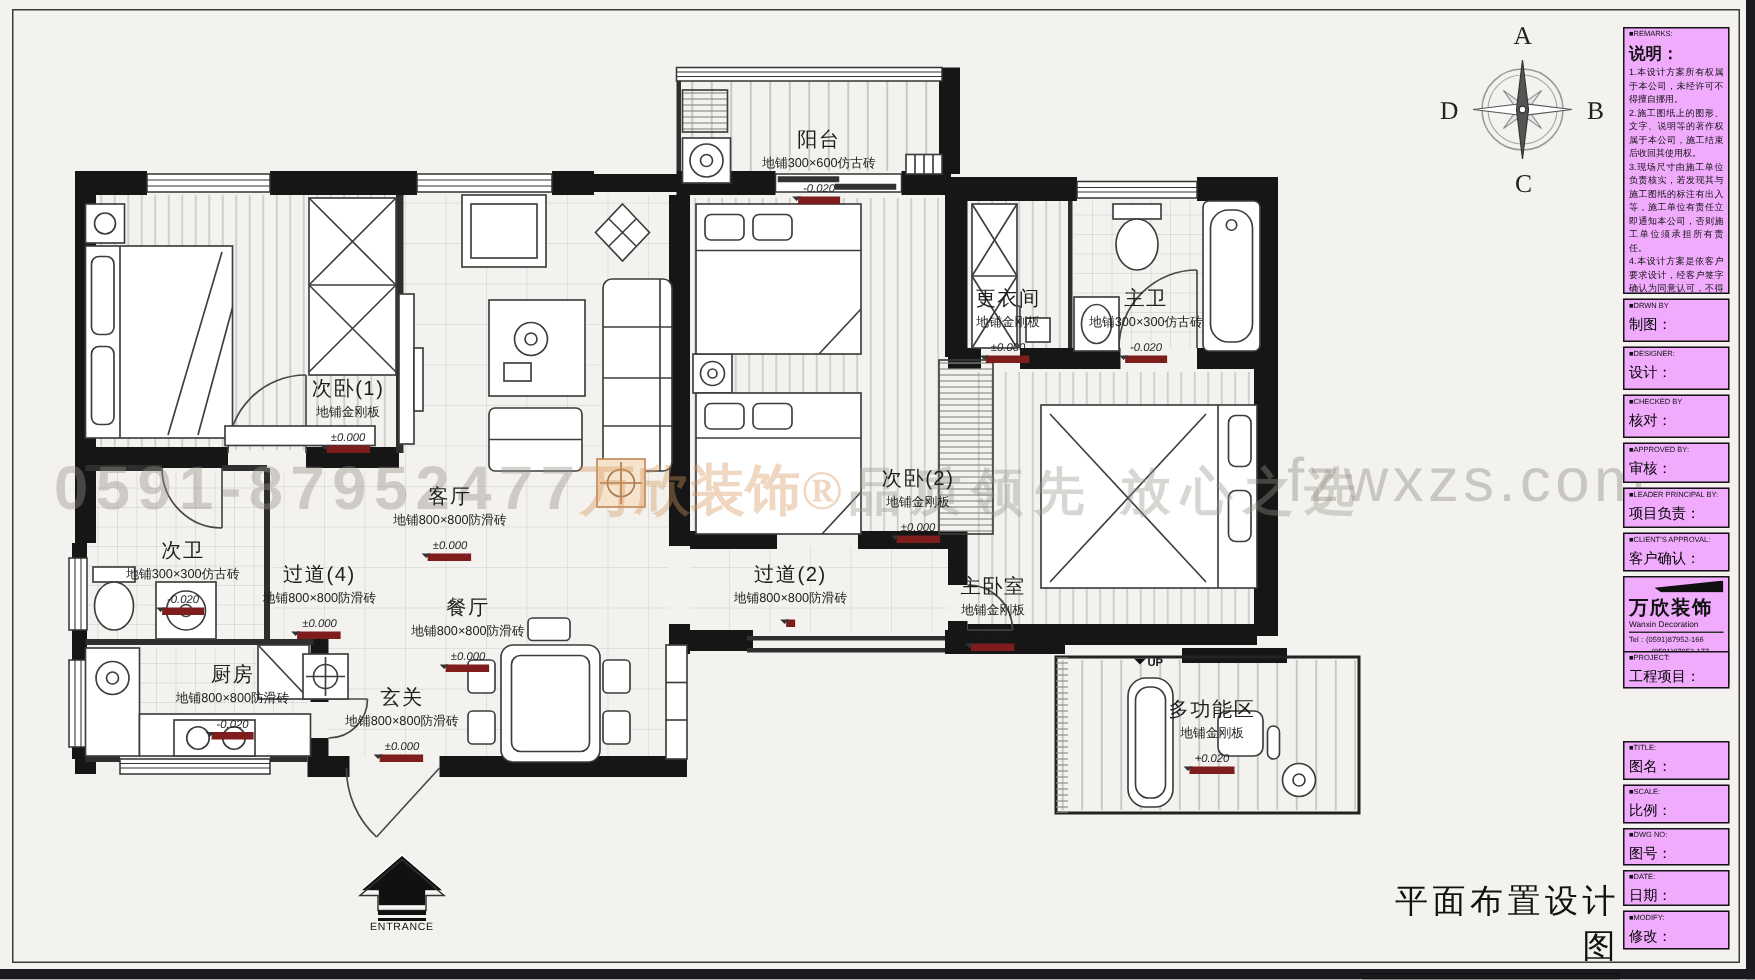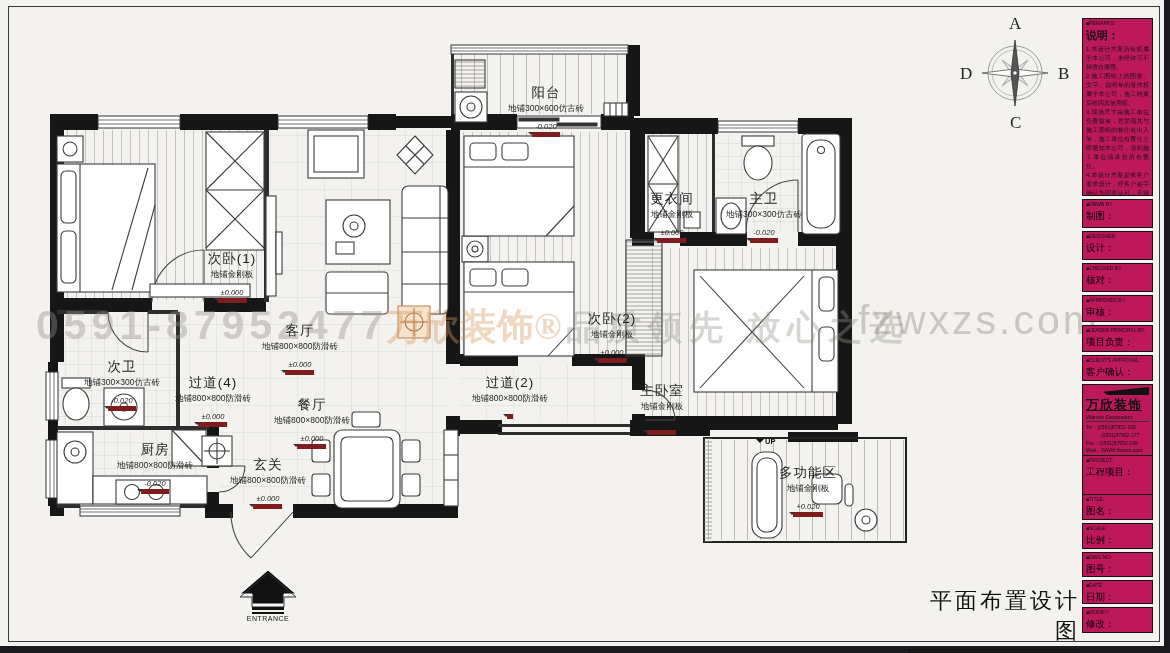--- a/index.html
+++ b/index.html
@@ -32,27 +32,27 @@
   .compass span{position:absolute;font-family:"Liberation Serif",serif;font-size:17px;color:#222;}
   .c-n{left:57px;top:-2px;} .c-e{left:106px;top:48px;} .c-s{left:58px;top:97px;} .c-w{left:8px;top:48px;}
   .compass svg{position:absolute;left:26px;top:20px;}
 
   
   .entrance-label{position:absolute;left:268px;top:615px;transform:translateX(-50%);font-size:7px;letter-spacing:.5px;z-index:3;color:#111;}
   .up-label{position:absolute;left:756px;top:436px;font-size:7.5px;font-weight:bold;z-index:3;color:#111;display:flex;align-items:center;}
   .up-label i{width:0;height:0;border:4px solid transparent;border-top-color:#111;margin-right:1px;margin-top:3px;}
 
   
-  .cell{position:absolute;left:1082px;width:71px;border:1.6px solid #141414;background:#be185d;box-sizing:border-box;padding:2px 3px;z-index:3;overflow:hidden;}
+  .cell{position:absolute;left:1082px;width:71px;border:1.6px solid #141414;background:#f0abfc;box-sizing:border-box;padding:2px 3px;z-index:3;overflow:hidden;}
   .cell .en{font-size:5px;line-height:1.1;color:#111;}
   .cell .zh{font-size:9.5px;margin-top:2px;color:#000;}
   .notes-title{font-size:11px;font-weight:bold;margin:1px 0 2px;}
   .note{font-size:6px;line-height:1.5;text-align:justify;color:#111;}
   .logo-banner{height:8px;background:#111;width:46px;margin-left:auto;clip-path:polygon(0 60%,100% 0,100% 100%,10% 100%);}
-  .logo-zh{font-size:13px;font-weight:bold;font-family:"Liberation Serif",serif;letter-spacing:1px;margin-top:1px;text-decoration:underline;}
+  .logo-zh{font-size:13px;font-weight:bold;font-family:"Liberation Serif",serif;letter-spacing:1px;margin-top:1px;}
   .logo-en{font-size:5.5px;border-bottom:.8px solid #333;padding-bottom:1px;margin-bottom:2px;}
   .contact{font-size:5px;line-height:1.55;}
 
   .dtitle{position:absolute;left:908px;top:586px;width:172px;text-align:right;z-index:3;
     font-family:"Liberation Serif",serif;font-size:22px;letter-spacing:3px;color:#111;
     padding-bottom:3px;border-bottom:4px double #111;}
 </style>
 </head>
 <body>
 
@@ -416,21 +416,21 @@
 <div class="room-label" style="left:155px;top:441px">
   <div class="rname">厨房</div>
   <div class="rfloor">地铺800×800防滑砖</div>
   <div><span class="rlevel">-0.020</span></div>
 </div>
 <div class="room-label" style="left:268px;top:456px">
   <div class="rname">玄关</div>
   <div class="rfloor">地铺800×800防滑砖</div>
   <div><span class="rlevel">±0.000</span></div>
 </div>
-<div class="room-label" style="left:510px;top:374px">
+<div class="room-label" style="left:527px;top:374px">
   <div class="rname">过道(2)</div>
   <div class="rfloor">地铺800×800防滑砖</div>
   <div><span class="rlevel"></span></div>
 </div>
 <div class="room-label" style="left:662px;top:382px">
   <div class="rname">主卧室</div>
   <div class="rfloor">地铺金刚板</div>
   <div><span class="rlevel">±0.000</span></div>
 </div>
 <div class="room-label" style="left:808px;top:464px">
@@ -496,21 +496,21 @@
 </div>
 <div class="cell" style="top:384px;height:72px">
   <div class="logo-banner"></div>
   <div class="logo-zh">万欣装饰</div>
   <div class="logo-en">Wanxin Decoration</div>
   <div class="contact">Tel：(0591)87952-166</div>
   <div class="contact">　　　(0591)87952-177</div>
   <div class="contact">Fax：(0591)87952-199</div>
   <div class="contact">Web：WWW.fzwxzs.com</div>
 </div>
-<div class="cell" style="top:455px;height:44px">
+<div class="cell" style="top:434px;height:25px">
   <div class="en">■PROJECT:</div>
   <div class="zh">工程项目：</div>
 </div>
 <div class="cell" style="top:494px;height:26px">
   <div class="en">■TITLE:</div>
   <div class="zh">图名：</div>
 </div>
 <div class="cell" style="top:523px;height:26px">
   <div class="en">■SCALE:</div>
   <div class="zh">比例：</div>

